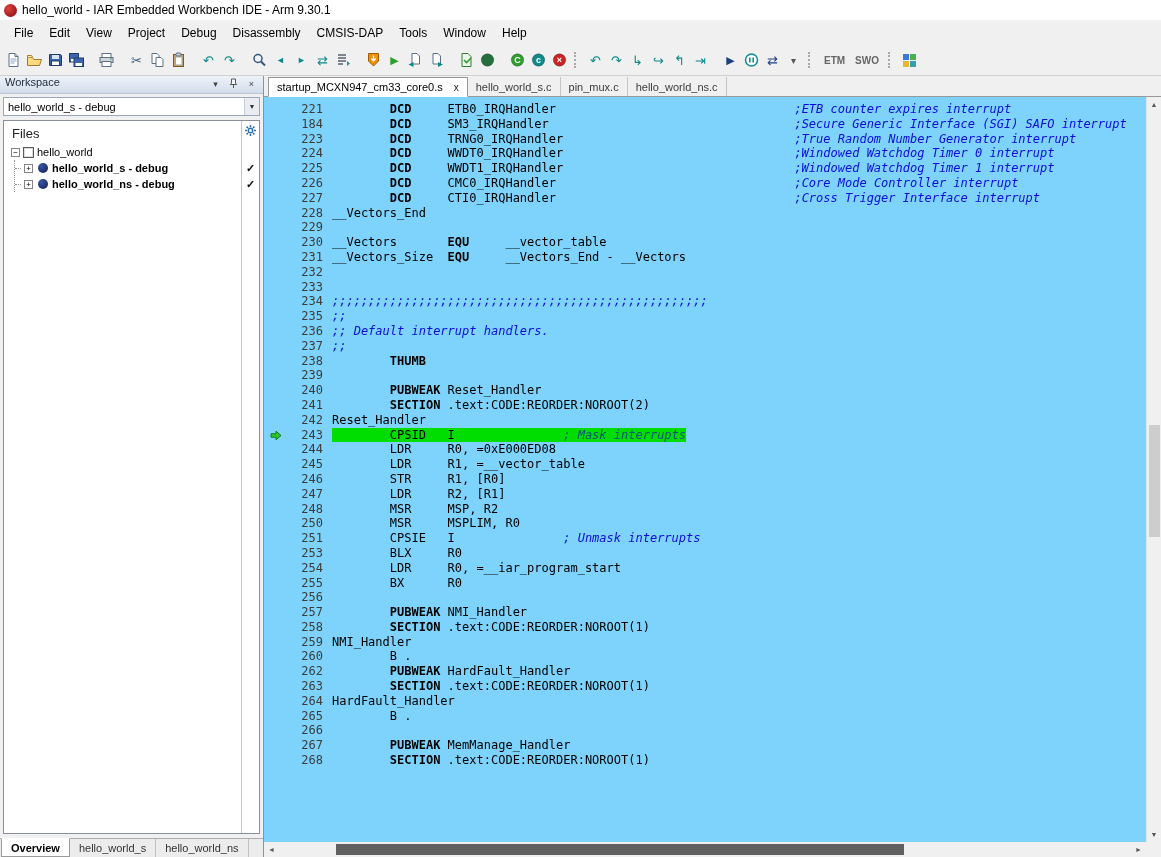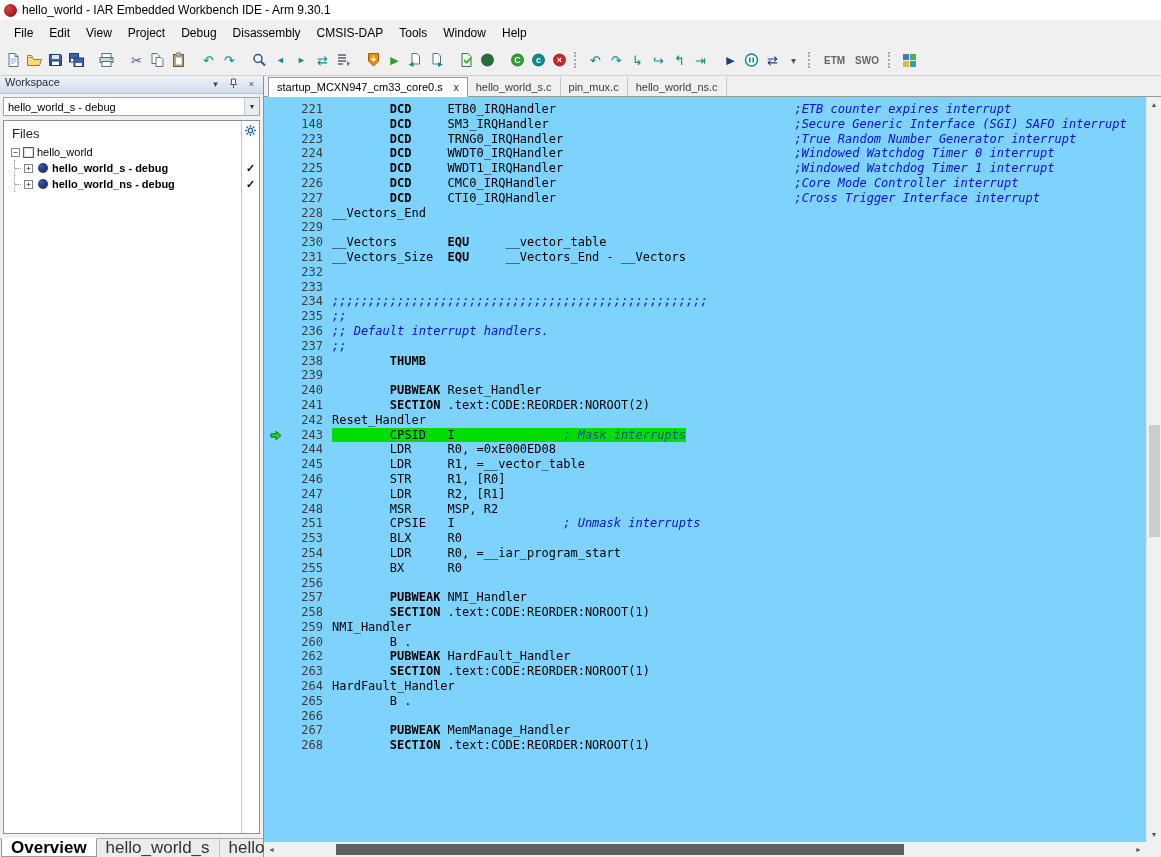--- a/index.html
+++ b/index.html
@@ -35,21 +35,21 @@
 .expander{width:9px;height:9px;border:1px solid #848484;background:#fff;font-size:8px;line-height:7px;text-align:center;margin:0 3px;flex:none}
 .proj-icon{width:11px;height:11px;background:#fff;border:1px solid #5a5a5a;box-shadow:inset 0 0 0 1px #dcdcdc;margin-right:3px;flex:none}
 .target-icon{width:10px;height:10px;border-radius:50%;background:radial-gradient(circle at 35% 30%,#3a55a8,#101c4e);margin:0 4px 0 2px;flex:none}
 .tree-children{margin-left:10px;border-left:1px dotted #909090}
 .conn{width:6px;border-top:1px dotted #909090;flex:none}
 .tree-row.child .tree-label{font-weight:bold}
 .ws-files-side{width:18px;border-left:1px solid #c6c6c6;position:relative;flex:none}
 .ws-gear{position:absolute;top:3px;left:2px}
 .ws-check{position:absolute;left:4px;font-size:11px;font-weight:bold;color:#111;line-height:16px;height:16px}
 .ws-tabs{height:19px;background:#ececec;border-top:1px solid #adadad;display:flex;align-items:stretch;padding-left:1px;flex:none}
-.ws-tab{padding:0 9px;font-size:17px;color:#333;border-right:1px solid #c2c2c2;display:flex;align-items:center}
+.ws-tab{padding:0 9px;font-size:11px;color:#333;border-right:1px solid #c2c2c2;display:flex;align-items:center}
 .ws-tab.active{background:#fff;font-weight:bold;border:1px solid #9b9b9b;border-top-color:#fff;margin-top:-1px;color:#000}
 
 .editor{flex:1;display:flex;flex-direction:column;min-width:0;background:#7dd3fc}
 .tabbar{height:21px;background:#f0f0f0;display:flex;align-items:flex-end;border-bottom:1px solid #989898;padding-left:4px;flex:none}
 .tab{height:19px;display:flex;align-items:center;padding:0 8px;font-size:11px;color:#3c3c3c;border-right:1px solid #c6c6c6;white-space:nowrap}
 .tab.active{background:#fff;color:#000;border:1px solid #989898;border-bottom:1px solid #fff;margin-bottom:-1px;height:20px}
 .tab-close{margin-left:11px;font-size:10px;color:#222}
 .code-zone{flex:1;display:flex;min-height:0}
 .code-main{flex:1;overflow:hidden;padding-top:5px;font-family:"DejaVu Sans Mono","Liberation Mono",monospace;font-size:12px}
 .code-line{display:flex;height:14.8px;line-height:14.8px;white-space:pre}
@@ -310,21 +310,21 @@
             <span class="tab-label">pin_mux.c</span>
           </div>
           <div class="tab">
             <span class="tab-label">hello_world_ns.c</span>
           </div>
         </div>
       <div class="code-zone">
         <div class="code-main">
           <div class="code-lines">
               <div class="code-line"><span class="bp-margin"></span><span class="line-num">221</span><span class="line-text">        <span class="tok-k">DCD</span>     <span class="tok-t">ETB0_IRQHandler</span>                                 <span class="tok-c">;ETB counter expires interrupt</span></span></div>
-              <div class="code-line"><span class="bp-margin"></span><span class="line-num">148</span><span class="line-text">        <span class="tok-k">DCD</span>     <span class="tok-t">SM3_IRQHandler</span>                                  <span class="tok-c">;Secure Generic Interface (SGI) SAFO interrupt</span></span></div>
+              <div class="code-line"><span class="bp-margin"></span><span class="line-num">184</span><span class="line-text">        <span class="tok-k">DCD</span>     <span class="tok-t">SM3_IRQHandler</span>                                  <span class="tok-c">;Secure Generic Interface (SGI) SAFO interrupt</span></span></div>
               <div class="code-line"><span class="bp-margin"></span><span class="line-num">223</span><span class="line-text">        <span class="tok-k">DCD</span>     <span class="tok-t">TRNG0_IRQHandler</span>                                <span class="tok-c">;True Random Number Generator interrupt</span></span></div>
               <div class="code-line"><span class="bp-margin"></span><span class="line-num">224</span><span class="line-text">        <span class="tok-k">DCD</span>     <span class="tok-t">WWDT0_IRQHandler</span>                                <span class="tok-c">;Windowed Watchdog Timer 0 interrupt</span></span></div>
               <div class="code-line"><span class="bp-margin"></span><span class="line-num">225</span><span class="line-text">        <span class="tok-k">DCD</span>     <span class="tok-t">WWDT1_IRQHandler</span>                                <span class="tok-c">;Windowed Watchdog Timer 1 interrupt</span></span></div>
               <div class="code-line"><span class="bp-margin"></span><span class="line-num">226</span><span class="line-text">        <span class="tok-k">DCD</span>     <span class="tok-t">CMC0_IRQHandler</span>                                 <span class="tok-c">;Core Mode Controller interrupt</span></span></div>
               <div class="code-line"><span class="bp-margin"></span><span class="line-num">227</span><span class="line-text">        <span class="tok-k">DCD</span>     <span class="tok-t">CTI0_IRQHandler</span>                                 <span class="tok-c">;Cross Trigger Interface interrupt</span></span></div>
               <div class="code-line"><span class="bp-margin"></span><span class="line-num">228</span><span class="line-text"><span class="tok-t">__Vectors_End</span></span></div>
               <div class="code-line"><span class="bp-margin"></span><span class="line-num">229</span><span class="line-text"></span></div>
               <div class="code-line"><span class="bp-margin"></span><span class="line-num">230</span><span class="line-text"><span class="tok-t">__Vectors</span>       <span class="tok-k">EQU</span>     <span class="tok-t">__vector_table</span></span></div>
               <div class="code-line"><span class="bp-margin"></span><span class="line-num">231</span><span class="line-text"><span class="tok-t">__Vectors_Size</span>  <span class="tok-k">EQU</span>     <span class="tok-t">__Vectors_End - __Vectors</span></span></div>
               <div class="code-line"><span class="bp-margin"></span><span class="line-num">232</span><span class="line-text"></span></div>
@@ -339,20 +339,21 @@
               <div class="code-line"><span class="bp-margin"></span><span class="line-num">241</span><span class="line-text">        <span class="tok-k">SECTION</span> <span class="tok-t">.text:CODE:REORDER:NOROOT(2)</span></span></div>
               <div class="code-line"><span class="bp-margin"></span><span class="line-num">242</span><span class="line-text"><span class="tok-t">Reset_Handler</span></span></div>
               <div class="code-line hl"><span class="bp-margin"><span class="exec-arrow"><svg width="12" height="11" viewBox="0 0 12 11">
                       <path d="M1 3.8h5V1.2L11 5.5 6 9.8V7.2H1z" fill="#2ec72e" stroke="#0e7a0e"></path>
                     </svg></span></span><span class="line-num">243</span><span class="line-text">        <span class="tok-t">CPSID</span>   <span class="tok-t">I</span>               <span class="tok-c">; Mask interrupts</span></span></div>
               <div class="code-line"><span class="bp-margin"></span><span class="line-num">244</span><span class="line-text">        <span class="tok-t">LDR</span>     <span class="tok-t">R0, =0xE000ED08</span></span></div>
               <div class="code-line"><span class="bp-margin"></span><span class="line-num">245</span><span class="line-text">        <span class="tok-t">LDR</span>     <span class="tok-t">R1, =__vector_table</span></span></div>
               <div class="code-line"><span class="bp-margin"></span><span class="line-num">246</span><span class="line-text">        <span class="tok-t">STR</span>     <span class="tok-t">R1, [R0]</span></span></div>
               <div class="code-line"><span class="bp-margin"></span><span class="line-num">247</span><span class="line-text">        <span class="tok-t">LDR</span>     <span class="tok-t">R2, [R1]</span></span></div>
               <div class="code-line"><span class="bp-margin"></span><span class="line-num">248</span><span class="line-text">        <span class="tok-t">MSR</span>     <span class="tok-t">MSP, R2</span></span></div>
+              <div class="code-line"><span class="bp-margin"></span><span class="line-num">250</span><span class="line-text">        <span class="tok-t">MSR</span>     <span class="tok-t">MSPLIM, R0</span></span></div>
               <div class="code-line"><span class="bp-margin"></span><span class="line-num">251</span><span class="line-text">        <span class="tok-t">CPSIE</span>   <span class="tok-t">I</span>               <span class="tok-c">; Unmask interrupts</span></span></div>
               <div class="code-line"><span class="bp-margin"></span><span class="line-num">253</span><span class="line-text">        <span class="tok-t">BLX</span>     <span class="tok-t">R0</span></span></div>
               <div class="code-line"><span class="bp-margin"></span><span class="line-num">254</span><span class="line-text">        <span class="tok-t">LDR</span>     <span class="tok-t">R0, =__iar_program_start</span></span></div>
               <div class="code-line"><span class="bp-margin"></span><span class="line-num">255</span><span class="line-text">        <span class="tok-t">BX</span>      <span class="tok-t">R0</span></span></div>
               <div class="code-line"><span class="bp-margin"></span><span class="line-num">256</span><span class="line-text"></span></div>
               <div class="code-line"><span class="bp-margin"></span><span class="line-num">257</span><span class="line-text">        <span class="tok-k">PUBWEAK</span> <span class="tok-t">NMI_Handler</span></span></div>
               <div class="code-line"><span class="bp-margin"></span><span class="line-num">258</span><span class="line-text">        <span class="tok-k">SECTION</span> <span class="tok-t">.text:CODE:REORDER:NOROOT(1)</span></span></div>
               <div class="code-line"><span class="bp-margin"></span><span class="line-num">259</span><span class="line-text"><span class="tok-t">NMI_Handler</span></span></div>
               <div class="code-line"><span class="bp-margin"></span><span class="line-num">260</span><span class="line-text">        <span class="tok-t">B .</span></span></div>
               <div class="code-line"><span class="bp-margin"></span><span class="line-num">262</span><span class="line-text">        <span class="tok-k">PUBWEAK</span> <span class="tok-t">HardFault_Handler</span></span></div>

